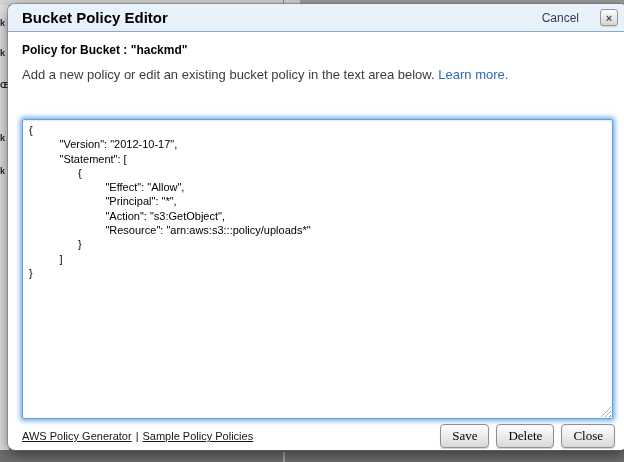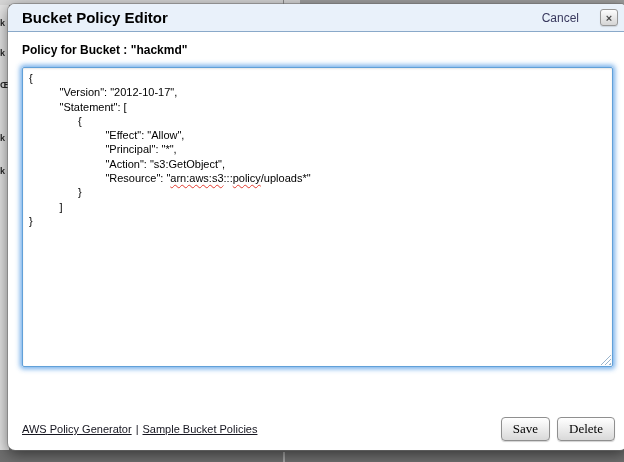--- a/index.html
+++ b/index.html
@@ -55,21 +55,20 @@
     position:relative;height:292px;
     border:1px solid #61a0d8;border-radius:2px;
     box-shadow:0 0 5px 2px rgba(90,160,230,.85), inset 0 1px 2px rgba(0,0,0,.10);
     padding:3px 6px;
     font-family:"Liberation Sans", sans-serif;
     font-size:11px;line-height:14.3px;
     color:#000;overflow:hidden;cursor:text;
   }
   .policy-text{white-space:pre;}
   .squiggle{
-    text-decoration:underline;
     text-decoration-style:wavy;
     text-decoration-color:#e23b2e;
     text-decoration-thickness:1px;
     text-underline-offset:2px;
   }
   .grip{
     position:absolute;right:1px;bottom:1px;width:11px;height:11px;
     background:repeating-linear-gradient(135deg,transparent 0 2px,#9ab4cc 2px 3px);
     clip-path:polygon(100% 0,100% 100%,0 100%);
     cursor:nwse-resize;
@@ -120,38 +119,42 @@
     <span class="dlg-title">Bucket Policy Editor</span>
     <span class="spacer"></span>
     <a class="cancel-link">Cancel</a>
     <span class="x-btn">
         <span>×</span>
       </span>
   </div>
 
   <div class="dlg-body">
     <div class="subtitle">Policy for Bucket : "hackmd"</div>
+    <div class="description"><span>Add a new policy or edit an existing bucket policy in the text area below.</span>
+      <a class="learn-more">Learn more.</a>
+    </div>
 
     <div class="editor">
       <div class="policy-text">{
           "Version": "2012-10-17",
           "Statement": [
                 {
                          "Effect": "Allow",
                          "Principal": "*",
                          "Action": "s3:GetObject",
                          "Resource": "<span class="squiggle">arn:aws:s3</span>:::<span class="squiggle">policy</span>/uploads*"
                 }
           ]
 }</div>
       <div class="grip"></div>
     </div>
   </div>
 
   <div class="dlg-footer">
     <a class="ftr-link">AWS Policy Generator</a>
     <span class="ftr-sep">|</span>
-    <a class="ftr-link">Sample Bucket Policies</a>
+    <a class="ftr-link">Sample Policy Policies</a>
     <span class="spacer"></span>
     <button class="btn">Save</button>
     <button class="btn">Delete</button>
+    <button class="btn">Close</button>
   </div>
 </div>
 
 </body></html>

